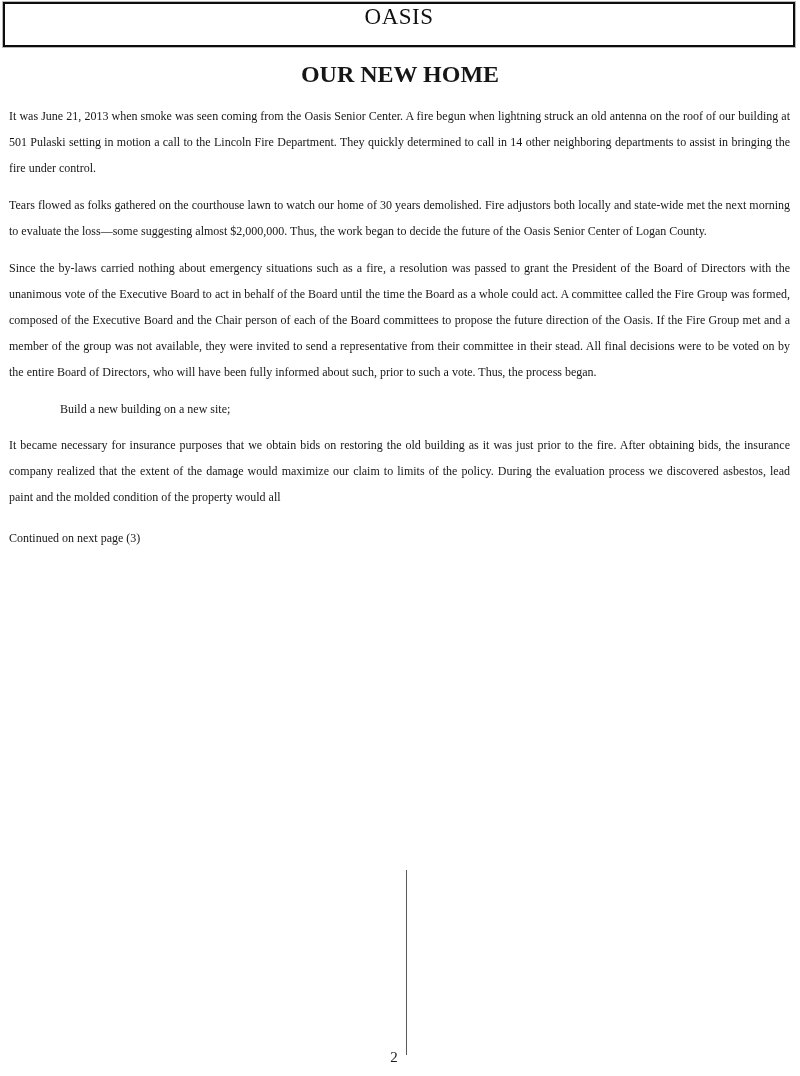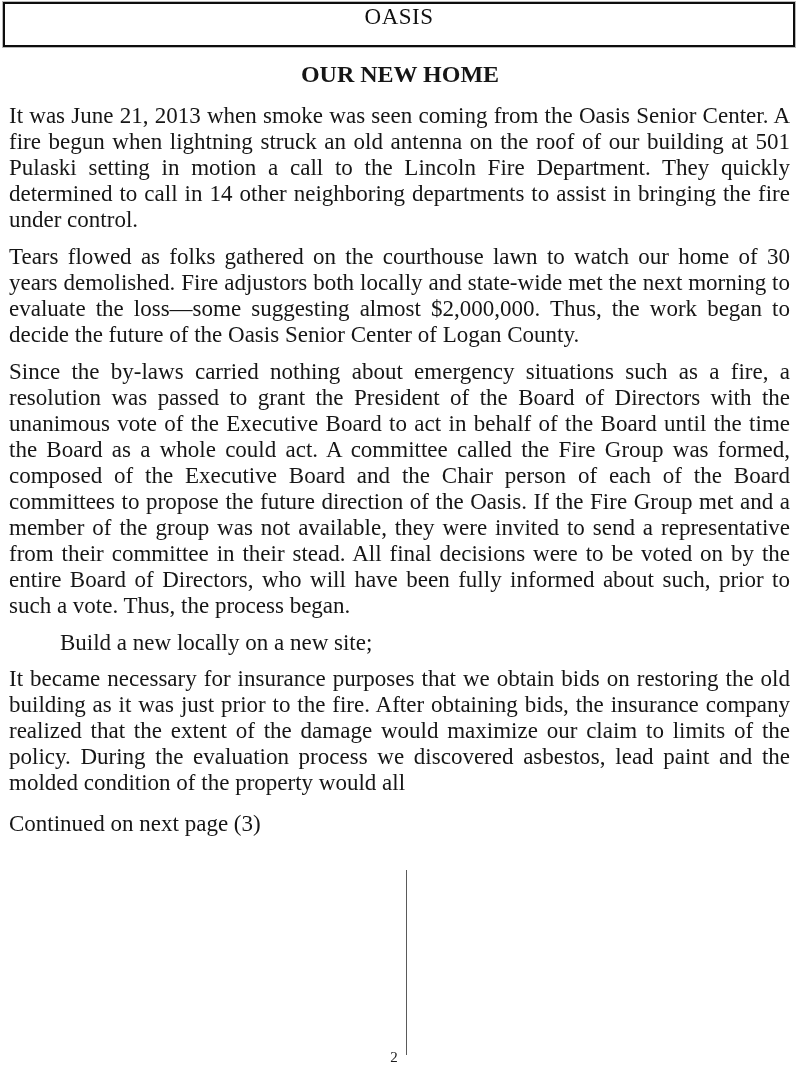--- a/index.html
+++ b/index.html
@@ -32,21 +32,21 @@
   .article-heading {
     text-align: center;
     font-weight: bold;
     font-size: 24px;
     line-height: 24px;
     margin: 15px 0 17px 0;
     color: #161616;
   }
   .body-text {
     margin: 0 10px 0 9px;
-    font-size: 23px;
+    font-size: 12px;
     line-height: 26px;
   }
   .body-text p {
     margin: 0 0 11px 0;
     text-align: justify;
   }
   .options-block p {
     text-align: left;
     padding-left: 51px;
     margin: 0 0 10px 0;
@@ -86,21 +86,21 @@
 
   <div class="body-text">
 
     <p>It was June 21, 2013 when smoke was seen coming from the Oasis Senior Center.  A fire begun when lightning struck an old antenna on the roof of our building at 501 Pulaski setting in motion a call to the Lincoln Fire Department.  They quickly determined to call in 14 other neighboring departments to assist in bringing the fire under control.</p>
 
     <p>Tears flowed as folks gathered on the courthouse lawn to watch our home of  30 years demolished.  Fire adjustors both locally and state-wide met the next morning to evaluate the loss—some suggesting almost $2,000,000.  Thus, the work began to decide the future of the Oasis Senior Center of Logan County.</p>
 
     <p>Since the by-laws carried nothing about emergency situations such as a fire, a resolution was passed to grant the President of the Board of Directors with the unanimous vote of the Executive Board to act in behalf of the Board until the time the Board as a whole could act.   A committee called the Fire Group was formed, composed of the Executive Board and the Chair person of each of the Board committees to propose the future direction of the Oasis. If the Fire Group met and a member of the group was not available, they were invited to send a representative from their committee in their stead.  All final decisions were to be voted on by the entire Board of Directors, who will have been fully informed about such, prior to such a vote. Thus, the process began.</p>
 
     <div class="options-block">
-      <p>Build a new locally on a new site;</p>
+      <p>Build a new building on a new site;</p>
     </div>
 
     <p>It became necessary for insurance purposes that we obtain bids on restoring the old building as it was just prior to the fire.  After obtaining bids, the insurance company realized that the extent of the damage would maximize our claim to limits of the policy. During the evaluation process we discovered asbestos, lead paint and the molded condition of the property would all</p>
 
     <p class="continued-note">Continued on next page (3)</p>
 
   </div>
 
   <div class="column-divider"></div>
 

